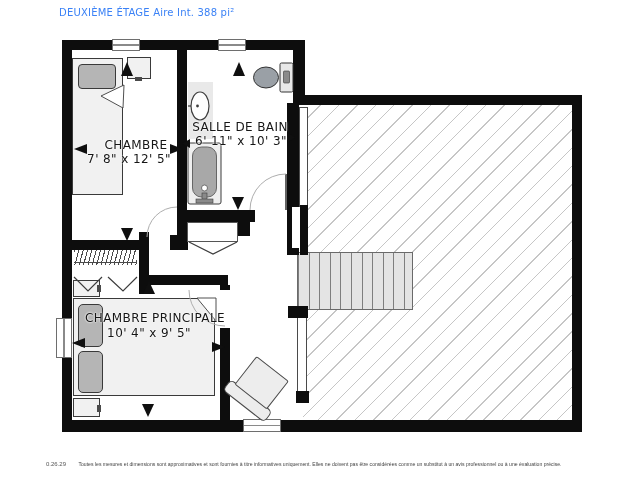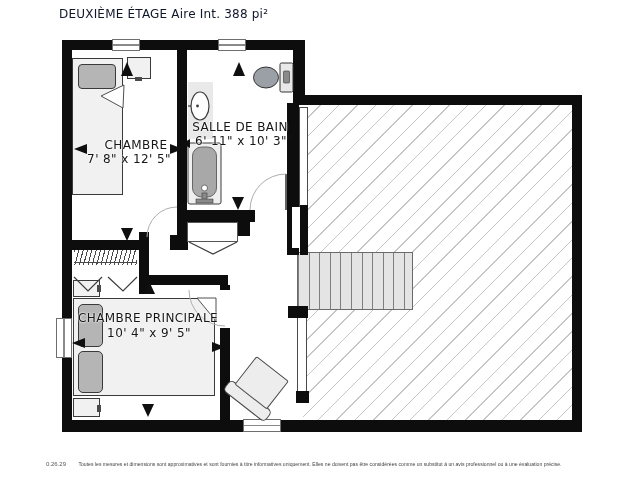--- a/index.html
+++ b/index.html
@@ -32,21 +32,21 @@
          transform:rotate(38deg);}
   .chair .back{position:absolute;left:0;top:37px;width:53px;height:14px;
          background:#ededed;border:1px solid #4a4a4a;border-radius:5px;box-sizing:border-box;}
   .chair .seat{position:absolute;left:6px;top:3px;width:41px;height:36px;
          background:#ededed;border:1px solid #4a4a4a;border-radius:2px;box-sizing:border-box;}
   svg.overlay{position:absolute;left:0;top:0;}
   svg .arc{fill:none;stroke:#aeaeae;stroke-width:1;}
   svg .leaf{stroke:#3c3c3c;stroke-width:1.6;}
   svg .sym{fill:none;stroke:#3c3c3c;stroke-width:1.2;}
   svg .arrow{fill:#0f0f0f;}
-  .title{position:absolute;left:59px;top:7px;font-size:12px;color:#0f172a;letter-spacing:.2px;}
+  .title{position:absolute;left:59px;top:7px;font-size:10px;color:#3b82f6;letter-spacing:.2px;}
   .ver{position:absolute;left:46px;top:461px;font-size:6px;color:#555;
        font-family:"Liberation Sans",sans-serif;}
   .disc{position:absolute;left:50%;top:461px;transform:translateX(-50%) scaleX(.85);
        transform-origin:center;font-size:6px;color:#444;white-space:nowrap;
        font-family:"Liberation Sans",sans-serif;}
 </style>
 </head>
 <body>
 
 <div class="title">DEUXIÈME ÉTAGE Aire Int. 388 pi²</div>
@@ -153,17 +153,17 @@
     <polygon class="arrow" points="142,404 154,404 148,417"></polygon>
     <polygon class="arrow" points="85,338 85,348 72,343"></polygon>
     <polygon class="arrow" points="212,342 212,352 225,347"></polygon>
   </g>
 </svg>
 
 <div class="lbl" style="left:136px;top:145px;">CHAMBRE</div>
 <div class="lbl" style="left:129px;top:159px;">7' 8" x 12' 5"</div>
 <div class="lbl" style="left:240px;top:127px;">SALLE DE BAIN</div>
 <div class="lbl" style="left:241px;top:141px;">6' 11" x 10' 3"</div>
-<div class="lbl" style="left:148px;top:318px;text-align:right;">CHAMBRE PRINCIPALE</div>
+<div class="lbl" style="left:155px;top:318px;text-align:right;">CHAMBRE PRINCIPALE</div>
 <div class="lbl" style="left:149px;top:333px;">10' 4" x 9' 5"</div>
 
 <div class="ver">0.26.29</div>
 <div class="disc">Toutes les mesures et dimensions sont approximatives et sont fournies à titre informatives uniquement. Elles ne doivent pas être considérées comme un substitut à un avis professionnel ou à une évaluation précise.</div>
 
 </body></html>

